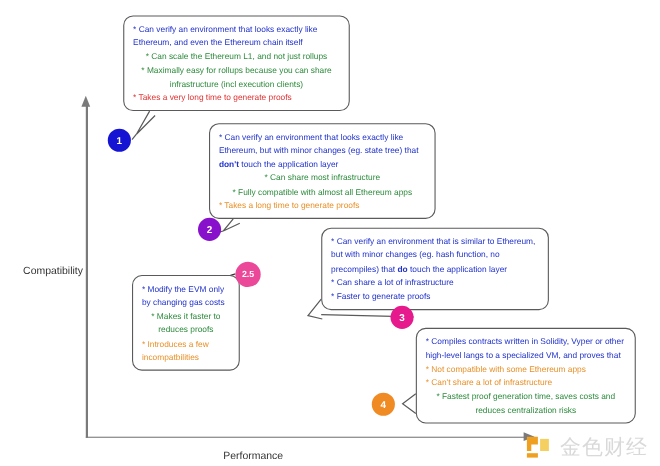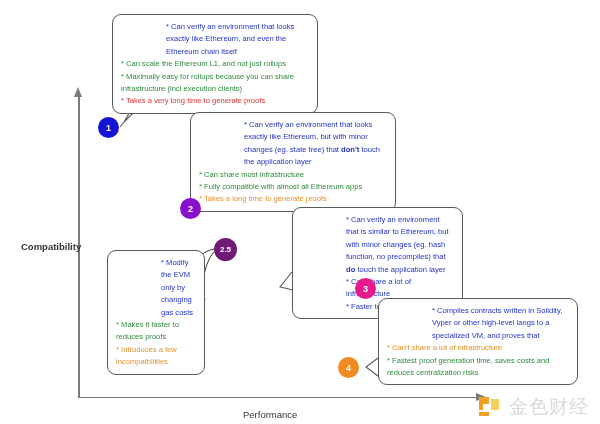--- a/index.html
+++ b/index.html
@@ -54,71 +54,69 @@
   }
   .axis-label {
     position: absolute;
     font-size: 9.5px;
     color: #333333;
     white-space: nowrap;
   }
   #y-axis-label {
     left: 21px;
     top: 241px;
-    font-weight: bold;
   }
   #x-axis-label {
     left: 203px;
     top: 409px;
-    margin-left: 40px;
   }
 
   
   .callout {
     position: absolute;
     box-sizing: border-box;
     border: 1.2px solid #5a5a5a;
     border-radius: 9px;
     background: #ffffff;
     padding: 6px 8px 5px 8px;
     font-size: 7.6px;
     line-height: 12.4px;
     color: #2222cc;
   }
   .callout .bullet {
     display: block;
     white-space: normal;
   }
-  .c-blue   { color: #2233cc; margin-left: 45px; }
-  .c-green  { color: #2e8b3d; }
+  .c-blue   { color: #2233cc; }
+  .c-green  { color: #2e8b3d; text-align: center; }
   .c-red    { color: #e03333; }
   .c-orange { color: #e8912a; }
   .bold { font-weight: bold; }
 
   #box-1 { left: 112px; top: 14px;  width: 206px; }
   #box-2 { left: 190px; top: 112px; width: 206px; }
-  #box-3 { left: 292px; top: 207px; width: 171px; }
+  #box-3 { left: 292px; top: 207px; width: 207px; }
   #box-4 { left: 378px; top: 298px; width: 200px; }
-  #box-25 { left: 107px; top: 250px; width: 98px; }
+  #box-25 { left: 120px; top: 250px; width: 98px; }
 
   
   .marker {
     position: absolute;
     border-radius: 50%;
     color: #ffffff;
     font-size: 9px;
     font-weight: bold;
     display: flex;
     align-items: center;
     justify-content: center;
     text-align: center;
   }
   #marker-1  { left: 98px;  top: 117px; width: 21px; height: 21px; background: #1414d2; }
   #marker-2  { left: 180px; top: 198px; width: 21px; height: 21px; background: #8811cc; }
-  #marker-25 { left: 214px; top: 238px; width: 23px; height: 23px; background: #701a75; font-size: 8px; }
+  #marker-25 { left: 214px; top: 238px; width: 23px; height: 23px; background: #ec4899; font-size: 8px; }
   #marker-3  { left: 355px; top: 278px; width: 21px; height: 21px; background: #e61a8d; }
   #marker-4  { left: 338px; top: 357px; width: 21px; height: 21px; background: #ef8b22; }
 
   
   #connectors {
     position: absolute;
     left: 0;
     top: 0;
     width: 600px;
     height: 424px;
@@ -194,20 +192,21 @@
   </div>
 
   <div class="callout" id="box-3">
     <span class="bullet c-blue"><span>* Can verify an environment that is similar to Ethereum, but with minor changes (eg. hash function, no precompiles) that </span><span class="bold">do</span><span> touch the application layer</span></span>
     <span class="bullet c-blue">* Can share a lot of infrastructure</span>
     <span class="bullet c-blue">* Faster to generate proofs</span>
   </div>
 
   <div class="callout" id="box-4">
     <span class="bullet c-blue">* Compiles contracts written in Solidity, Vyper or other high-level langs to a specialized VM, and proves that</span>
+    <span class="bullet c-orange">* Not compatible with some Ethereum apps</span>
     <span class="bullet c-orange">* Can't share a lot of infrastructure</span>
     <span class="bullet c-green">* Fastest proof generation time, saves costs and reduces centralization risks</span>
   </div>
 
   <div class="marker" id="marker-1">1</div>
   <div class="marker" id="marker-2">2</div>
   <div class="marker" id="marker-25">2.5</div>
   <div class="marker" id="marker-3">3</div>
   <div class="marker" id="marker-4">4</div>
 

